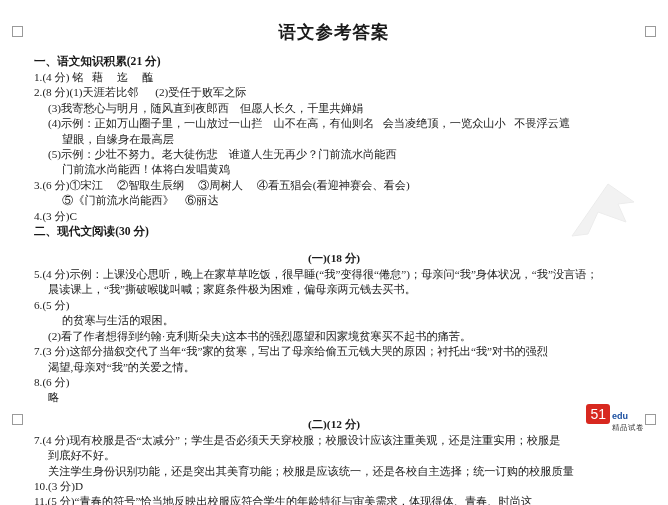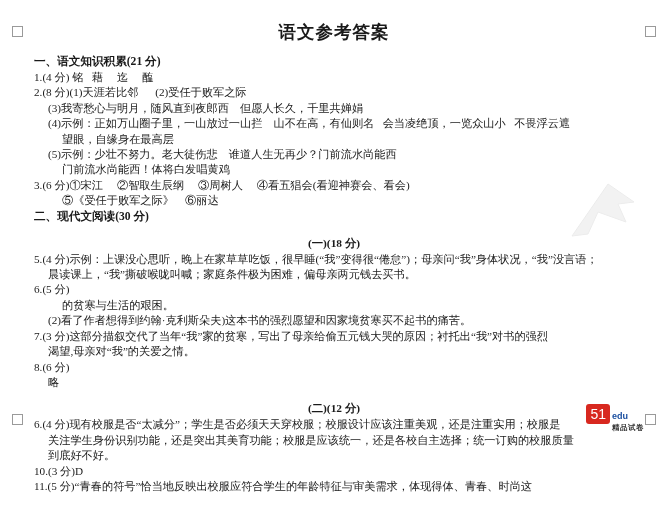--- a/index.html
+++ b/index.html
@@ -99,21 +99,21 @@
     font-size: 9px;
     font-weight: bold;
     margin-left: 2px;
     line-height: 11px;
     margin-top: 16px;
   }
   .logo .tail .cn {
     display: block;
     color: #333;
     font-size: 7.5px;
-    font-weight: bold;
+    font-weight: normal;
     letter-spacing: 0.5px;
   }
 </style>
 </head>
 <body>
 
 <div class="page">
 
   <div class="crop tl"></div>
   <div class="crop bl"></div>
@@ -128,38 +128,39 @@
 
   <div class="sec-head">一、语文知识积累(21 分)</div>
   <div class="line">1.(4 分) 铭   藉     迄     醢</div>
   <div class="line">2.(8 分)(1)天涯若比邻      (2)受任于败军之际</div>
   <div class="line indent1">(3)我寄愁心与明月，随风直到夜郎西    但愿人长久，千里共婵娟</div>
   <div class="line indent1">(4)示例：正如万山圈子里，一山放过一山拦    山不在高，有仙则名   会当凌绝顶，一览众山小   不畏浮云遮</div>
   <div class="line indent2">望眼，自缘身在最高层</div>
   <div class="line indent1">(5)示例：少壮不努力。老大徒伤悲    谁道人生无再少？门前流水尚能西</div>
   <div class="line indent2">门前流水尚能西！体将白发唱黄鸡</div>
   <div class="line">3.(6 分)①宋江     ②智取生辰纲     ③周树人     ④看五猖会(看迎神赛会、看会)</div>
-  <div class="line indent2">⑤《受任于败军之际》    ⑥丽达</div>
+  <div class="line indent2">⑤《门前流水尚能西》    ⑥丽达</div>
+  <div class="line">4.(3 分)C</div>
 
   <div class="sec-head">二、现代文阅读(30 分)</div>
   <div class="center">(一)(18 分)</div>
   <div class="line">5.(4 分)示例：上课没心思听，晚上在家草草吃饭，很早睡(“我”变得很“倦怠”)；母亲问“我”身体状况，“我”没言语；</div>
   <div class="line indent1">晨读课上，“我”撕破喉咙叫喊；家庭条件极为困难，偏母亲两元钱去买书。</div>
   <div class="line">6.(5 分)</div>
   <div class="line indent2">的贫寒与生活的艰困。</div>
   <div class="line indent1">(2)看了作者想得到约翰·克利斯朵夫)这本书的强烈愿望和因家境贫寒买不起书的痛苦。</div>
   <div class="line">7.(3 分)这部分描叙交代了当年“我”家的贫寒，写出了母亲给偷五元钱大哭的原因；衬托出“我”对书的强烈</div>
   <div class="line indent1">渴望,母亲对“我”的关爱之情。</div>
   <div class="line">8.(6 分)</div>
   <div class="line indent1">略</div>
 
   <div class="center">(二)(12 分)</div>
-  <div class="line">6.(4 分)现有校服是否“太减分”；学生是否必须天天穿校服；校服设计应该注重美观，还是注重实用；校服是</div>
+  <div class="line">7.(4 分)现有校服是否“太减分”；学生是否必须天天穿校服；校服设计应该注重美观，还是注重实用；校服是</div>
+  <div class="line indent1">到底好不好。</div>
   <div class="line indent1">关注学生身份识别功能，还是突出其美育功能；校服是应该统一，还是各校自主选择；统一订购的校服质量</div>
-  <div class="line indent1">到底好不好。</div>
   <div class="line">10.(3 分)D</div>
   <div class="line">11.(5 分)“青春的符号”恰当地反映出校服应符合学生的年龄特征与审美需求，体现得体、青春、时尚这</div>
 
   <div class="logo">
     <span class="badge">51</span>
     <span class="tail">
       <span>edu</span>
       <span class="cn">精品试卷</span>
     </span>
   </div>

